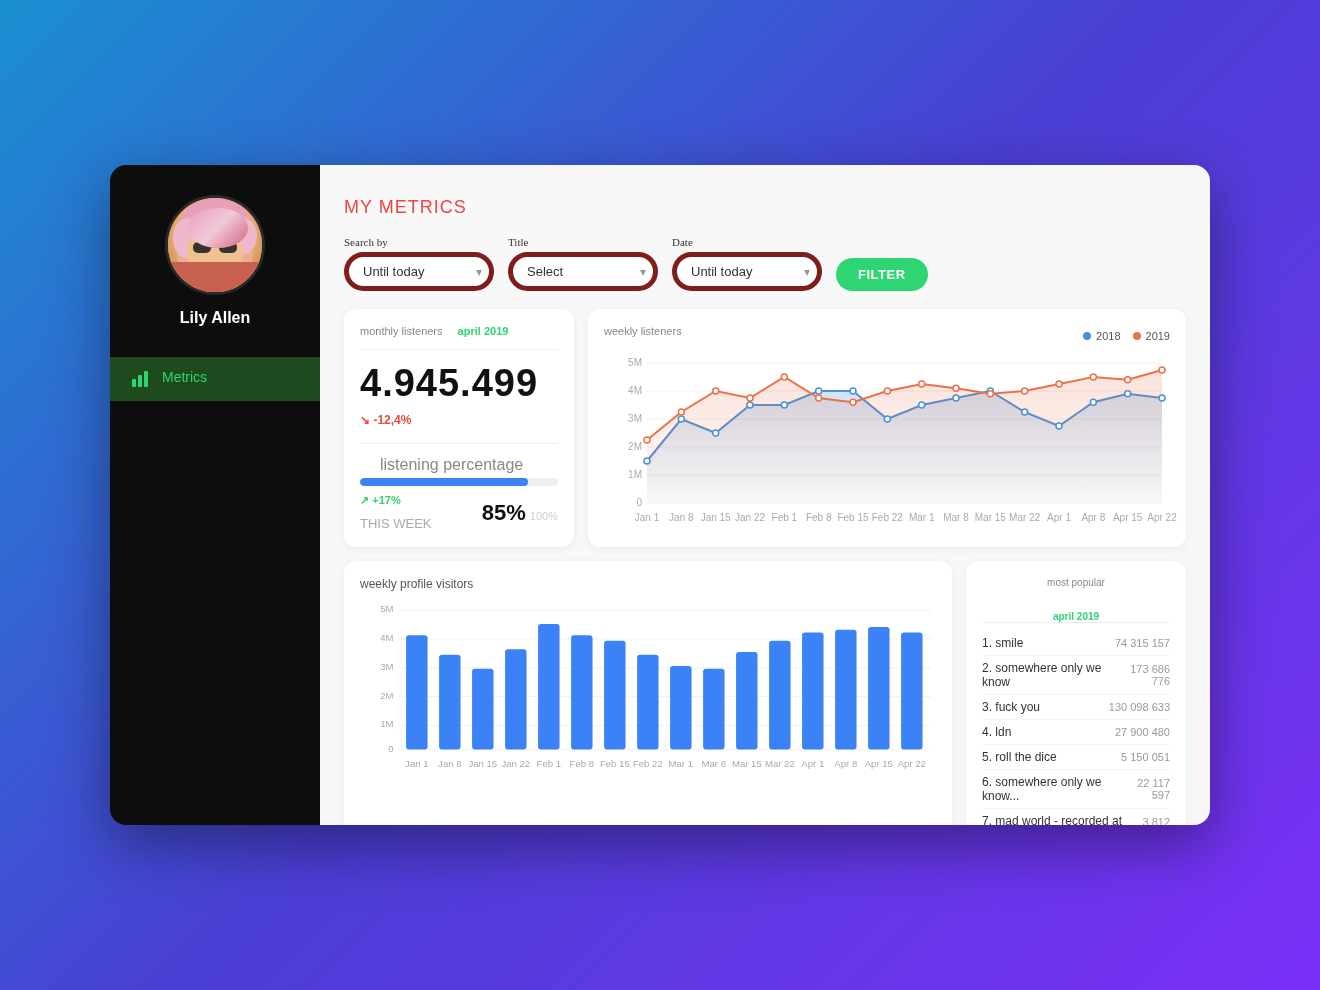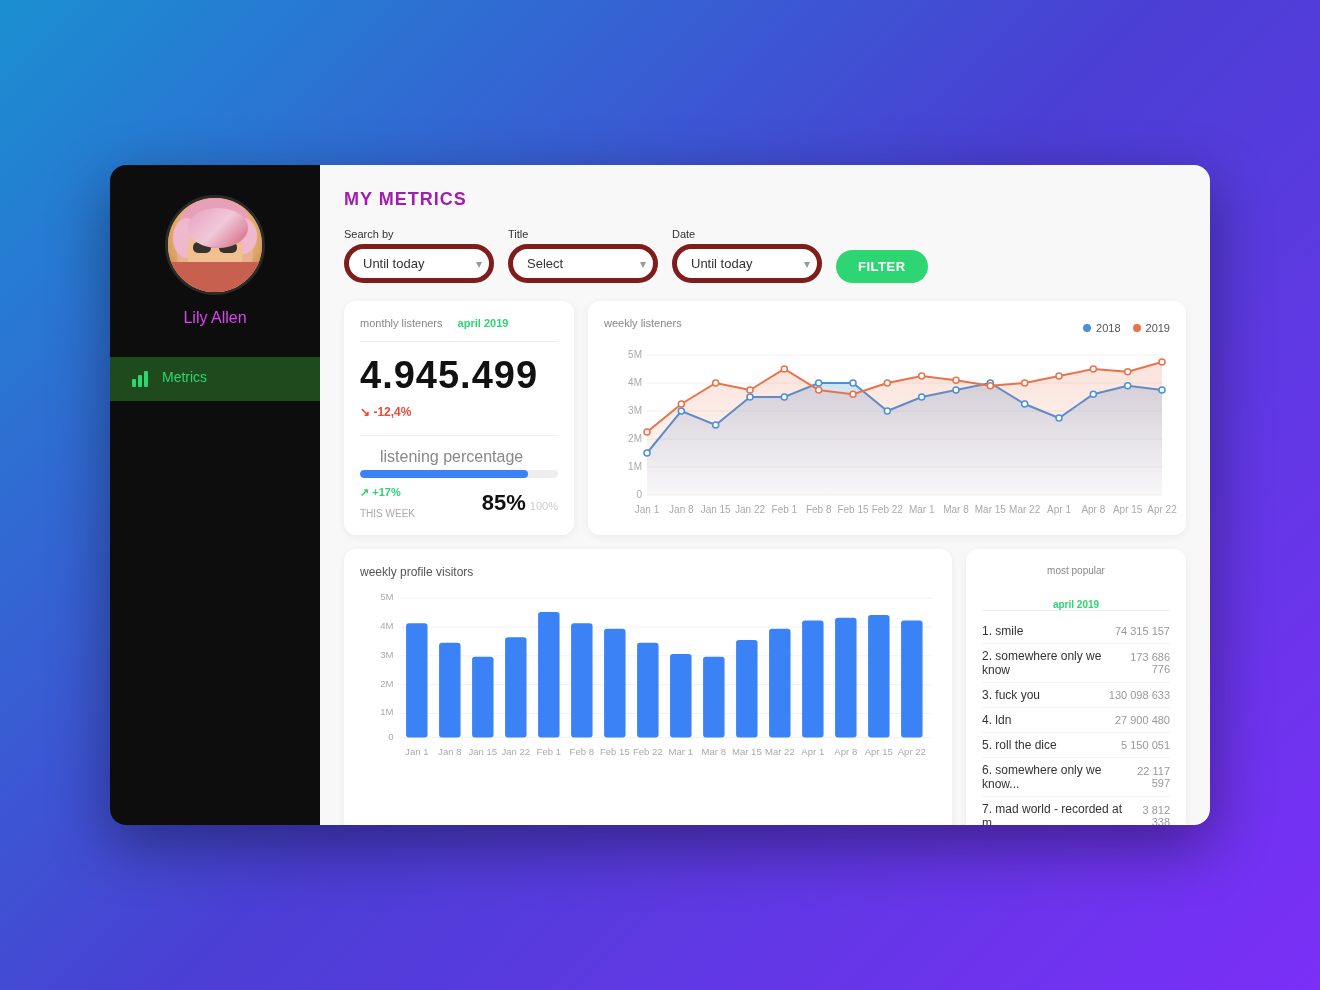--- a/index.html
+++ b/index.html
@@ -64,23 +64,23 @@
     .avatar-face::after {
       content: '';
       position: absolute;
       bottom: 0;
       width: 100%;
       height: 30px;
       background: #c86050;
       border-radius: 0;
     }
     .artist-name {
-      color: #d946ef;
+      color: #ffffff;
       font-size: 16px;
-      font-weight: 400;
+      font-weight: 700;
       margin-bottom: 30px;
     }
     .nav-item {
       width: 100%;
       padding: 12px 20px;
       display: flex;
       align-items: flex-start;
       gap: 12px;
       cursor: pointer;
       color: #aaa;
@@ -99,42 +99,44 @@
       justify-content: center;
     }
     
     .main {
       flex: 1;
       background: #f8f8f8;
       padding: 24px;
       overflow-y: auto;
     }
     .page-title {
-      color: #a21caf;
+      color: #ef4444;
       font-size: 18px;
-      font-weight: 700;
+      font-weight: 400;
       letter-spacing: 1px;
       margin-bottom: 18px;
+      margin-top: 8px;
     }
     
     .filter-row {
       display: flex;
       align-items: flex-end;
       gap: 14px;
       margin-bottom: 18px;
     }
     .filter-group {
       display: flex;
       flex-direction: column;
       gap: 4px;
     }
     .filter-label {
       font-size: 11px;
       color: #333;
       font-weight: 500;
+      font-family: Liberation Serif, serif;
     }
     .filter-select {
       border: 5px solid #7f1d1d;
       border-radius: 20px;
       padding: 7px 30px 7px 14px;
       font-size: 13px;
       color: #333;
       background: #fff;
       appearance: none;
       cursor: pointer;
@@ -235,21 +237,21 @@
       display: flex;
       align-items: center;
       justify-content: space-between;
     }
     .change-pos {
       color: #2ed573;
       font-size: 11px;
       font-weight: 600;
     }
     .this-week-label {
-      font-size: 10px;
+      font-size: 13px;
       color: #aaa;
       margin-top: 9px;
     }
     .pct-label {
       font-size: 22px;
       font-weight: 700;
       color: #111;
     }
     .total-pct {
       font-size: 11px;

